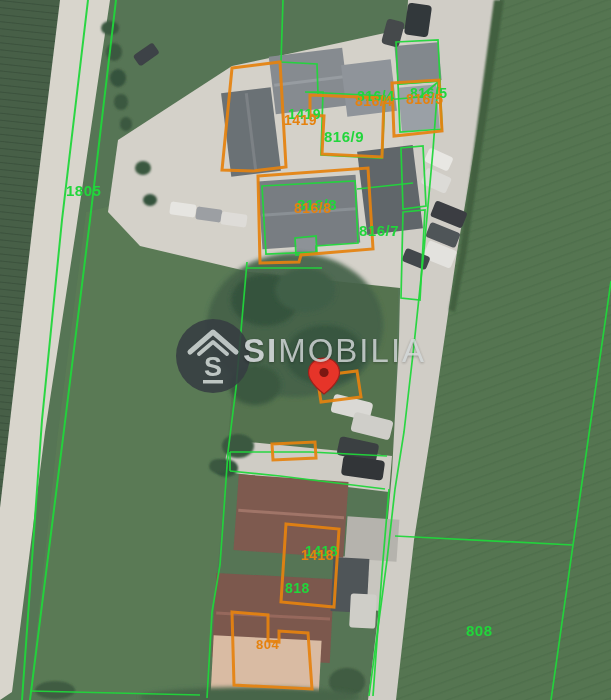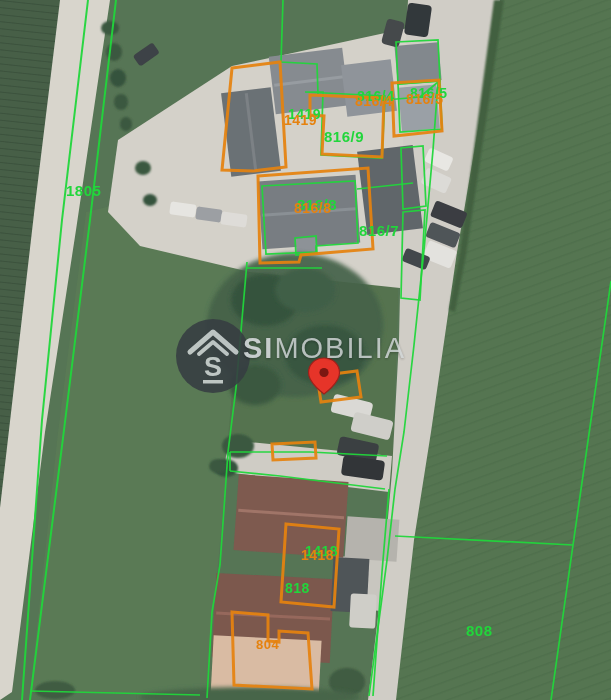--- a/index.html
+++ b/index.html
@@ -11,21 +11,21 @@
   .gline.w2{stroke-width:2;}
   .gbox{fill:none;stroke:#21d63b;stroke-width:1.7;opacity:.95;}
   .oshape{fill:none;stroke:#e5820f;stroke-width:3;stroke-linejoin:miter;opacity:.93;}
   text.lblg{fill:#21d63b;font-weight:bold;font-size:14px;letter-spacing:.5px;}
   text.lblo{fill:#e5820f;font-weight:bold;font-size:14px;letter-spacing:.5px;}
   text.fs15{font-size:15px;}
   text.fs13{font-size:13px;}
   
   .wm-circle{position:absolute;left:176px;top:319px;width:74px;height:74px;border-radius:50%;
              background:#363d42;opacity:.88;}
-  .wm-text{position:absolute;left:243px;top:332px;font-size:29px;letter-spacing:2px;
+  .wm-text{position:absolute;left:243px;top:332px;font-size:33px;letter-spacing:2px;
            color:#d2d6d8;opacity:.92;text-shadow:0 1px 3px rgba(0,0,0,.35);white-space:nowrap;}
   .wm-text .b{font-weight:700;}
   .wm-text .r{font-weight:400;opacity:.9;}
 </style>
 </head>
 <body>
 
 <div class="screen">
 
 <svg width="611" height="700" viewBox="0 0 611 700">

